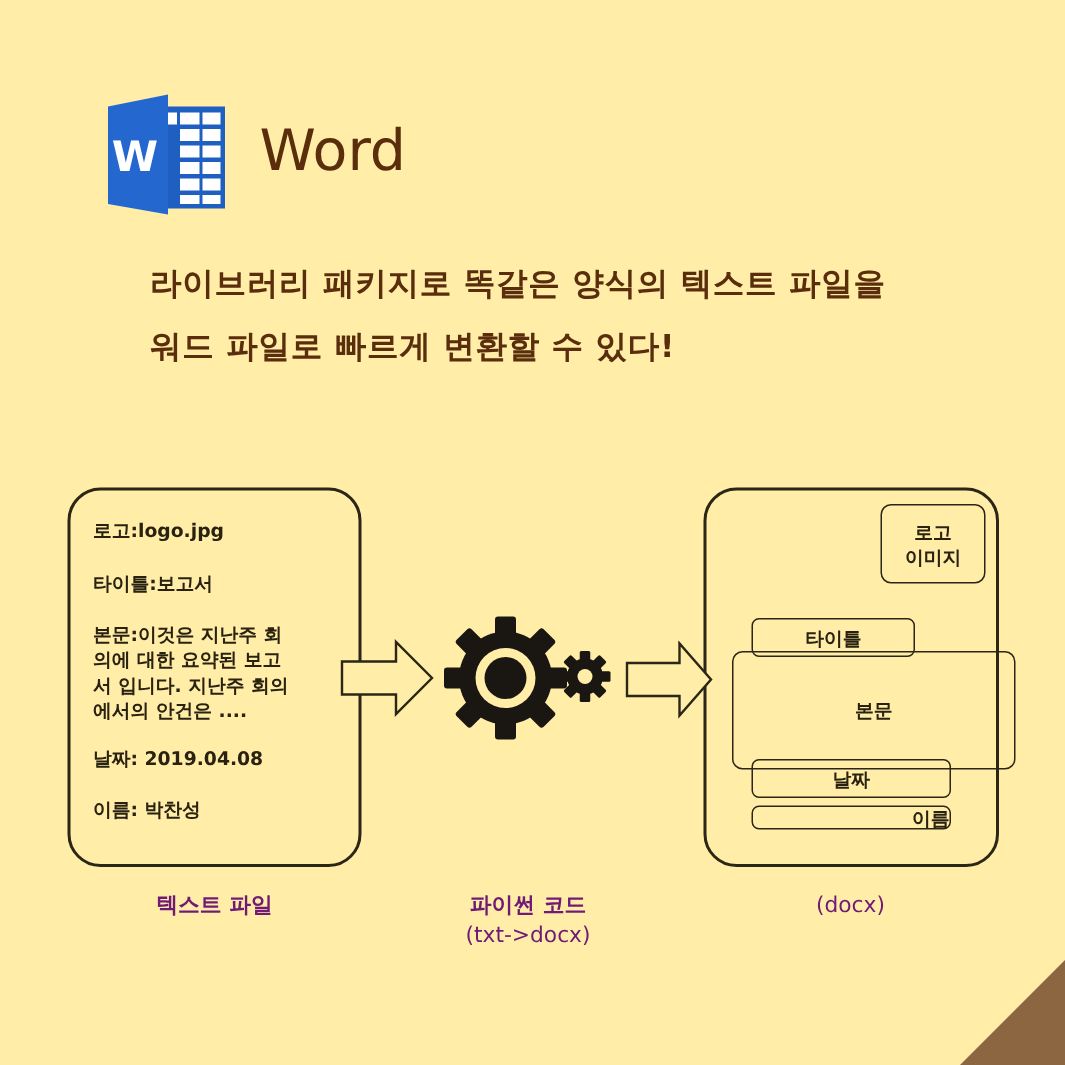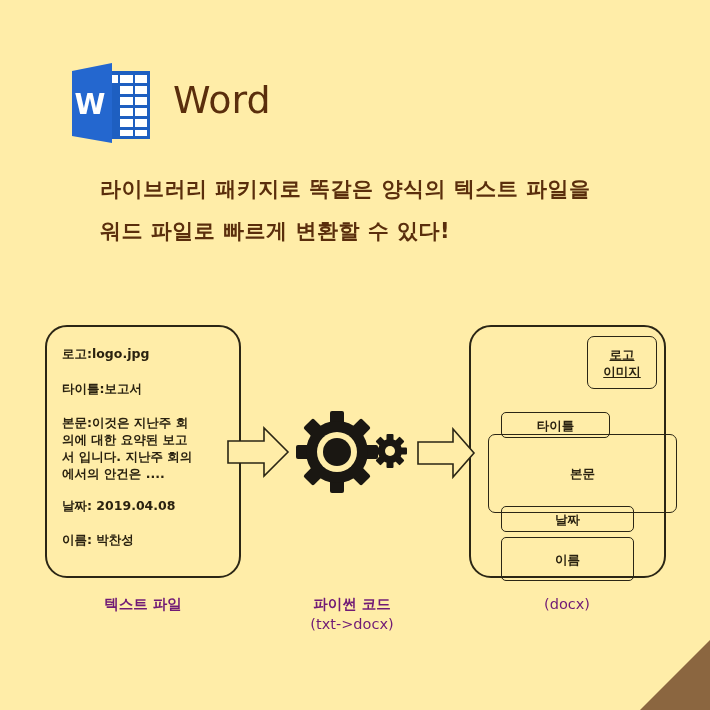--- a/index.html
+++ b/index.html
@@ -56,36 +56,36 @@
 <div class="txt-content" style="top:345px">로고:logo.jpg</div>
 <div class="txt-content" style="top:380px">타이틀:보고서</div>
 <div class="txt-content" style="top:414px">본문:이것은 지난주 회</div>
 <div class="txt-content" style="top:431px">의에 대한 요약된 보고</div>
 <div class="txt-content" style="top:448px">서 입니다. 지난주 회의</div>
 <div class="txt-content" style="top:465px">에서의 안건은 ....</div>
 <div class="txt-content" style="top:497px">날짜: 2019.04.08</div>
 <div class="txt-content" style="top:531px">이름: 박찬성</div>
 
 <div id="docx-box" class="box"></div>
-<div class="inner" style="left:587px;top:336px;width:70px;height:53px;border-radius:7px;text-decoration:underline;">
+<div class="inner" style="left:587px;top:336px;width:70px;height:53px;border-radius:7px;">
   <div>
     <div>로고</div>
     <div>이미지</div>
   </div>
 </div>
 <div class="inner" style="left:501px;top:392px;width:109px;height:26px;margin-top:20px;">
   <span>타이틀</span>
 </div>
 <div class="inner" style="left:488px;top:434px;width:189px;height:79px;border-radius:7px;">
   <span>본문</span>
 </div>
 <div class="inner" style="left:501px;top:506px;width:133px;height:26px;">
   <span>날짜</span>
 </div>
-<div class="inner" style="left:501px;top:537px;width:133px;height:44px;">
+<div class="inner" style="left:501px;top:537px;width:133px;height:16px;justify-content:flex-end;">
   <span>이름</span>
 </div>
 
 <div class="abs" style="left:226px;top:426px;">
   <svg width="66" height="54" viewBox="0 0 66 54">
     <polygon points="2,15 38,15 38,2 62,26 38,50 38,37 2,37" fill="#ffeda8" stroke="#2b2615" stroke-width="1.6" stroke-linejoin="miter"></polygon>
   </svg>
 </div>
 <div class="abs" style="left:416px;top:427px;">
   <svg width="66" height="54" viewBox="0 0 66 54">

